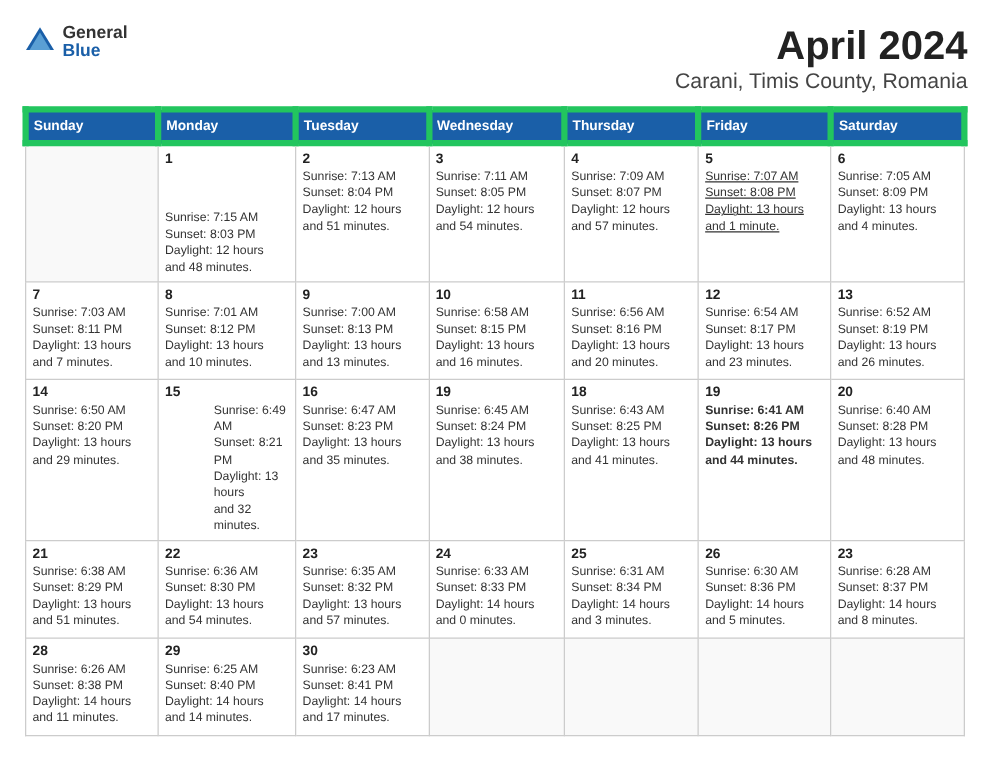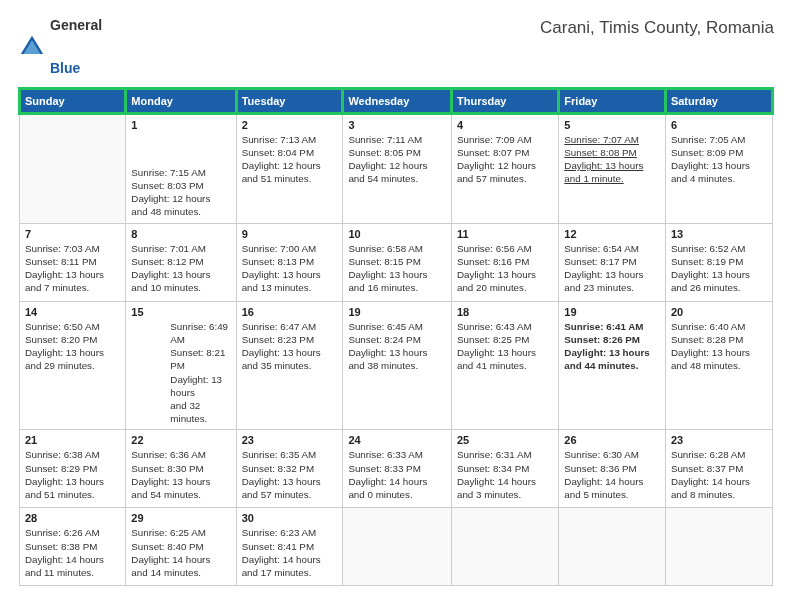--- a/index.html
+++ b/index.html
@@ -25,21 +25,20 @@
     .logo {
       display: flex;
       align-items: center;
     }
     .logo-text {
       display: flex;
       flex-direction: column;
       font-size: 14px;
       font-weight: bold;
       line-height: 1.1;
-      gap: 28px;
     }
     .logo-general { color: #333; }
     .logo-blue { color: #1a5fa8; }
     .logo-icon {
       width: 28px;
       height: 28px;
       margin-right: 4px;
     }
     .title-block {
       text-align: right;
@@ -58,21 +57,21 @@
       border-collapse: collapse;
       font-size: 10.5px;
     }
     .calendar thead th {
       background: #1a5fa8;
       color: #fff;
       font-weight: bold;
       padding: 5px 4px;
       text-align: left;
       font-size: 11px;
-      border: 3px solid #22c55e;
+      border: 5px solid #22c55e;
     }
     .calendar tbody td {
       border: 1px solid #ccc;
       vertical-align: top;
       padding: 4px 5px;
       width: 113px;
       height: 78px;
     }
     .day-num {
       font-weight: bold;
@@ -100,20 +99,21 @@
       <svg class="logo-icon" viewBox="0 0 40 40">
         <polygon points="20,4 36,30 4,30" fill="#1a5fa8"></polygon>
         <polygon points="20,10 32,30 8,30" fill="#5a9fd4"></polygon>
       </svg>
       <div class="logo-text">
         <span class="logo-general">General</span>
         <span class="logo-blue">Blue</span>
       </div>
     </div>
     <div class="title-block">
+      <div class="main-title">April 2024</div>
       <div class="subtitle">Carani, Timis County, Romania</div>
     </div>
   </div>
 
   <table class="calendar">
     <thead>
       <tr>
       <th>Sunday</th>
           <th>Monday</th>
           <th>Tuesday</th>

